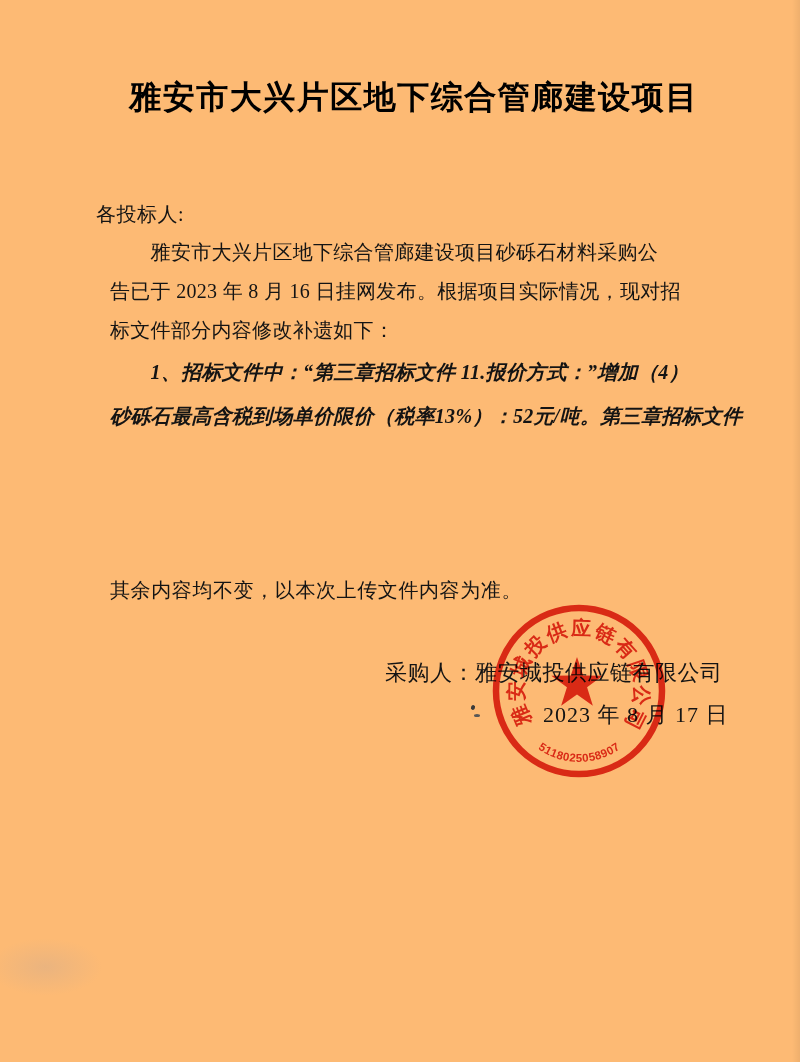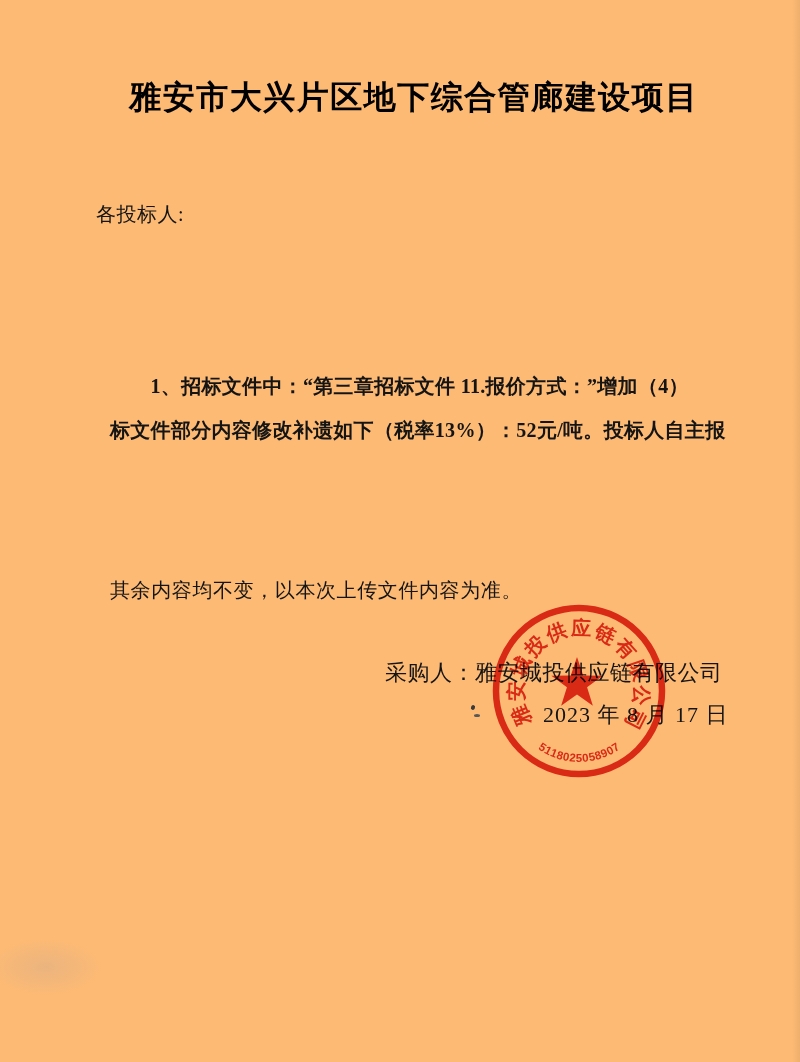--- a/index.html
+++ b/index.html
@@ -17,21 +17,21 @@
   .title{
     position:absolute;top:76px;left:110px;right:82px;text-align:center;
     font-family:"Liberation Sans","DejaVu Sans",sans-serif;
     font-weight:900;font-size:32px;line-height:42px;color:#000;
     letter-spacing:1.5px;
   }
   .salutation{position:absolute;top:201px;left:96px;font-size:20px;letter-spacing:.5px;}
   .para{position:absolute;left:110px;width:612px;font-size:20px;letter-spacing:.3px;}
   .para .pline{white-space:nowrap;}
   .para1{top:233px;line-height:39px;}
-  .para2{top:364px;line-height:44px;font-weight:bold;}
+  .para2{top:350px;line-height:44px;font-weight:bold;font-style:italic;}
   .closing{position:absolute;top:577px;left:110px;font-size:20px;letter-spacing:.6px;}
   .purchaser{position:absolute;top:658px;left:385px;font-size:22px;letter-spacing:.5px;}
   .dateline{position:absolute;top:700px;left:543px;font-size:22px;letter-spacing:1px;}
   .line{white-space:nowrap;}
   .seal{
     position:absolute;left:487px;top:599px;width:184px;height:184px;
     mix-blend-mode:multiply;opacity:.93;
   }
   .seal text{
     font-family:"Liberation Sans","DejaVu Sans",sans-serif;
@@ -49,24 +49,29 @@
 <body>
 
 <div class="page">
 
   <div class="title">
     <div class="title-line">雅安市大兴片区地下综合管廊建设项目</div>
   </div>
 
   <div class="salutation line">各投标人:</div>
 
+  <div class="para para1">
+      <div class="pline">　　雅安市大兴片区地下综合管廊建设项目砂砾石材料采购公</div>
+      <div class="pline">告已于 2023 年 8 月 16 日挂网发布。根据项目实际情况，现对招</div>
+      <div class="pline">标文件部分内容修改补遗如下：</div>
+    </div>
 
   <div class="para para2">
       <div class="pline">　　1、招标文件中：“第三章招标文件 11.报价方式：”增加（4）</div>
-      <div class="pline">标文件部分内容修改补遗如下（税率13%）：52元/吨。投标人自主报</div>
+      <div class="pline">砂砾石最高含税到场单价限价（税率13%）：52元/吨。第三章招标文件</div>
     </div>
 
   <div class="closing line">其余内容均不变，以本次上传文件内容为准。</div>
 
   <div class="purchaser line">采购人：雅安城投供应链有限公司</div>
 
   <div class="dateline line">2023 年 8 月 17 日</div>
 
   <svg id="seal-svg" class="seal" viewBox="0 0 184 184">
       <circle cx="92" cy="92" r="83" fill="none" stroke="#d92a1e" stroke-width="6.5"></circle>

